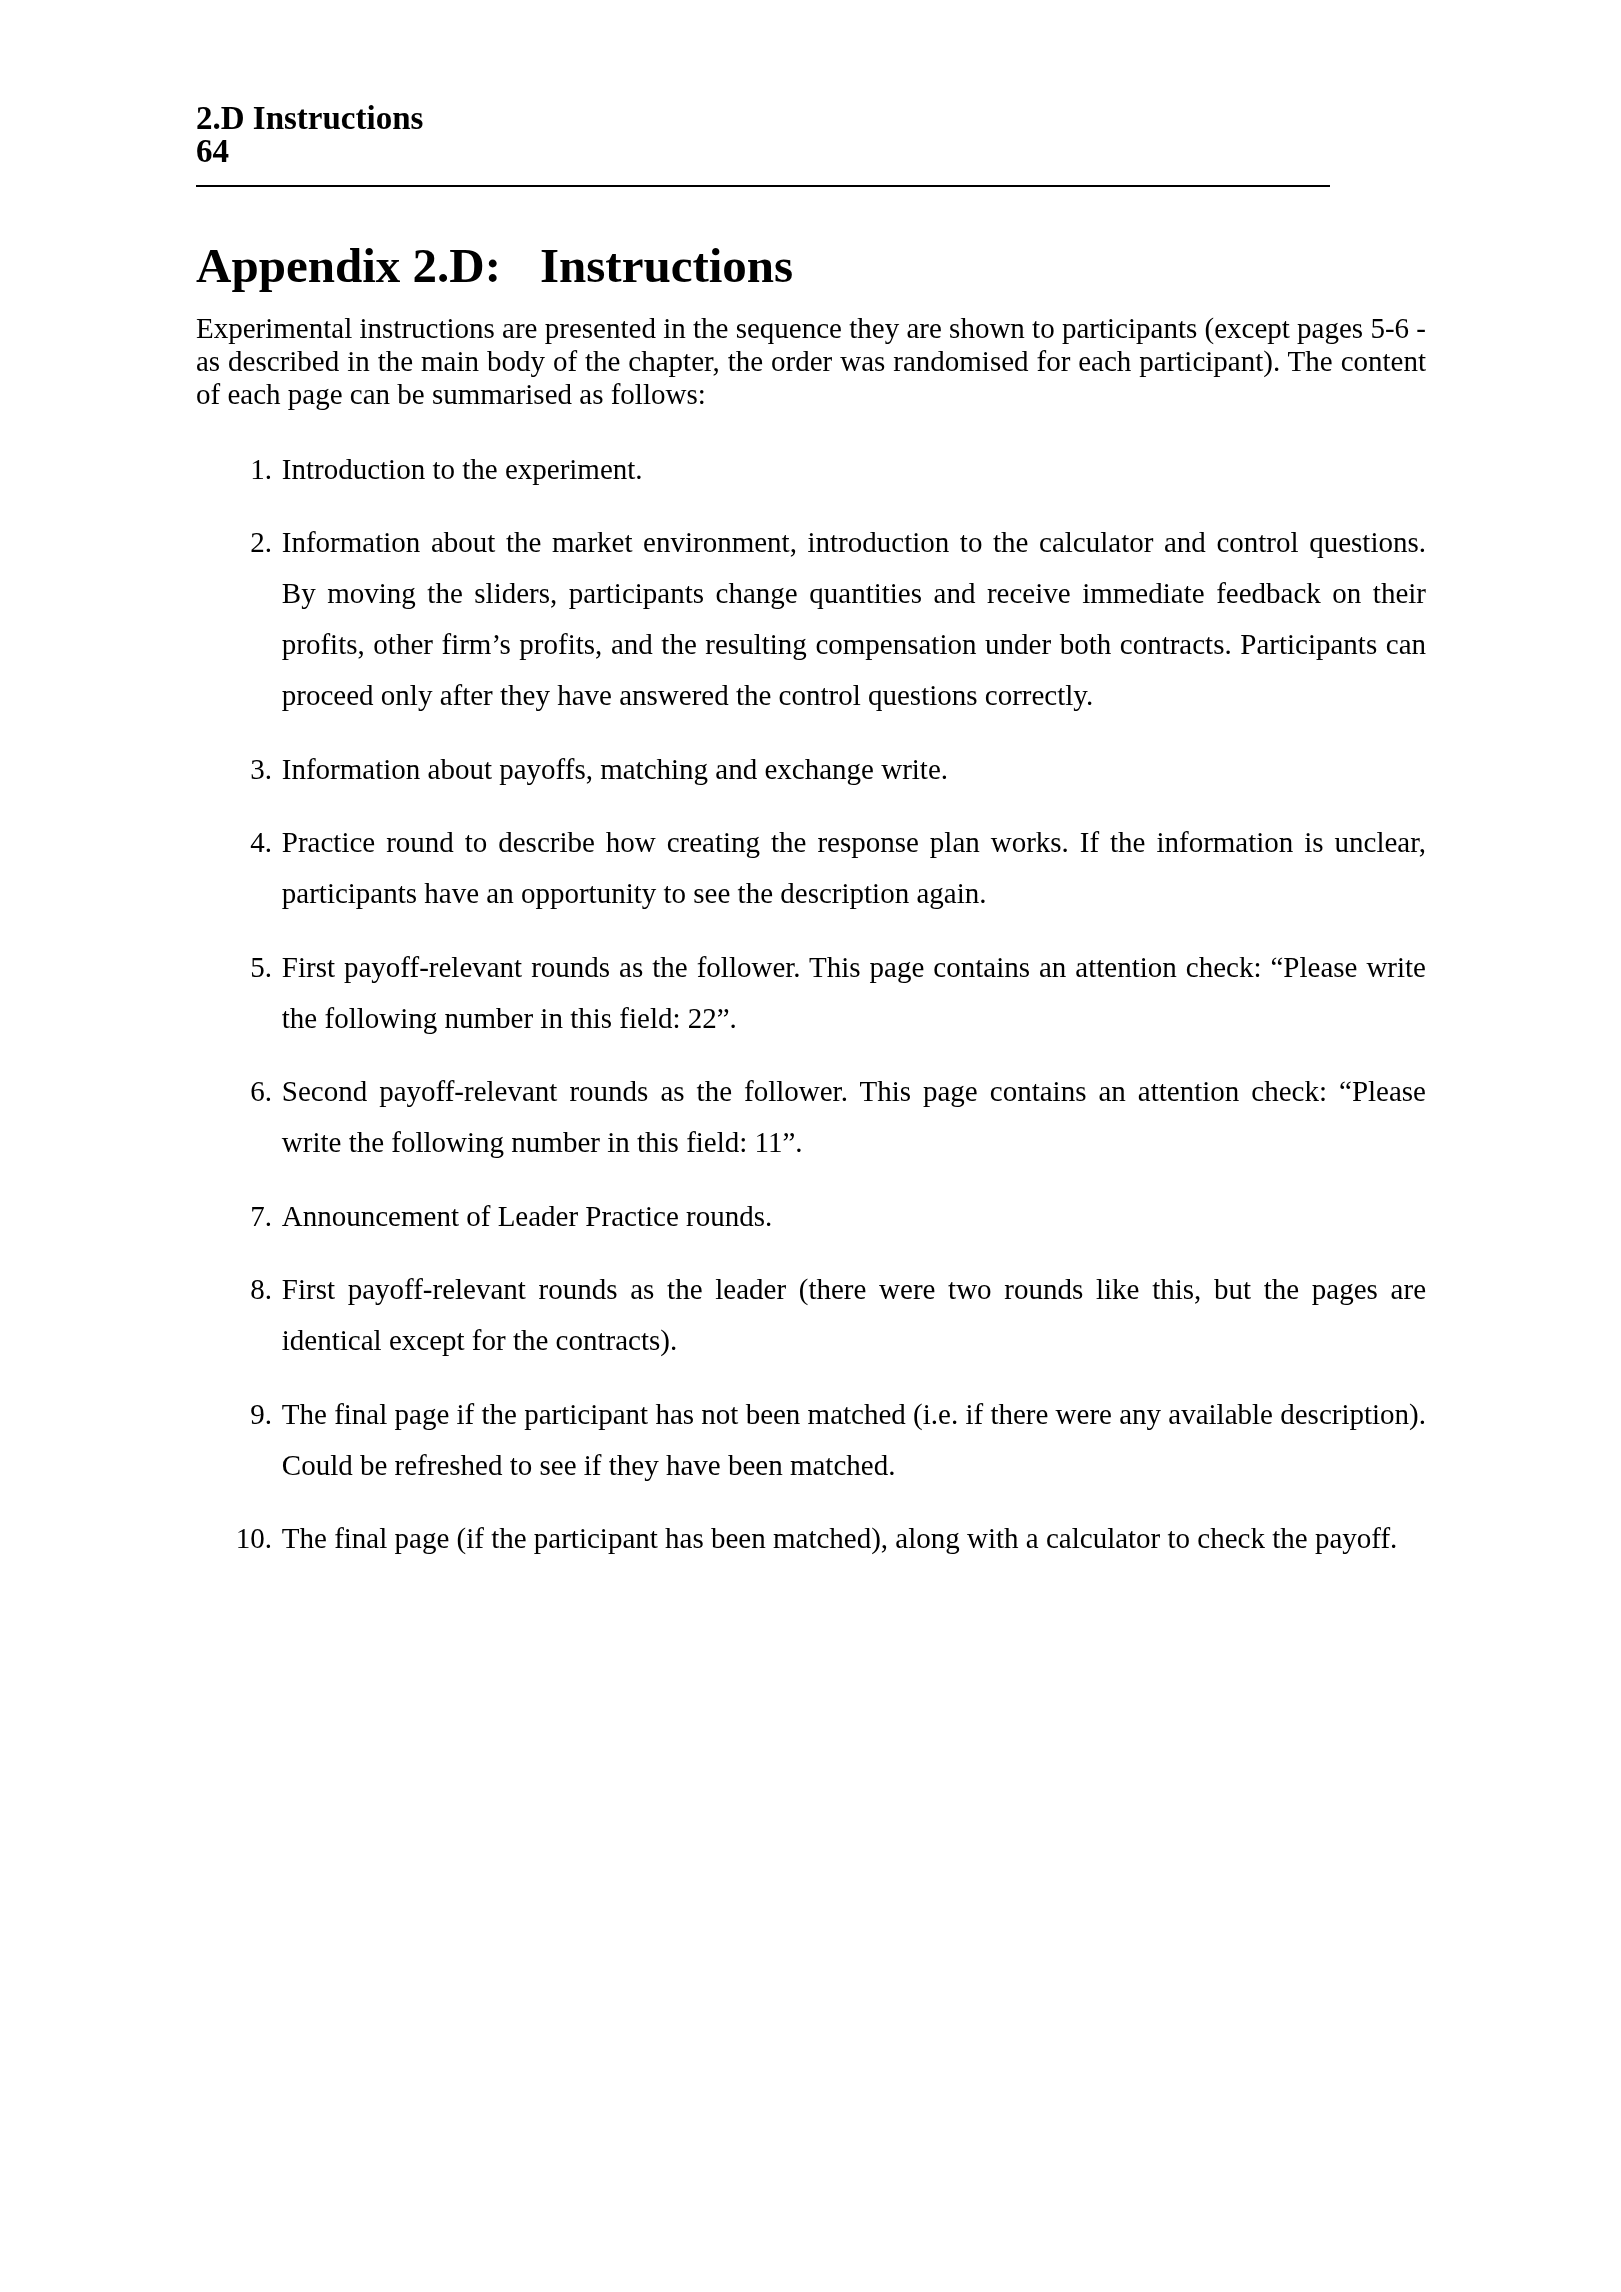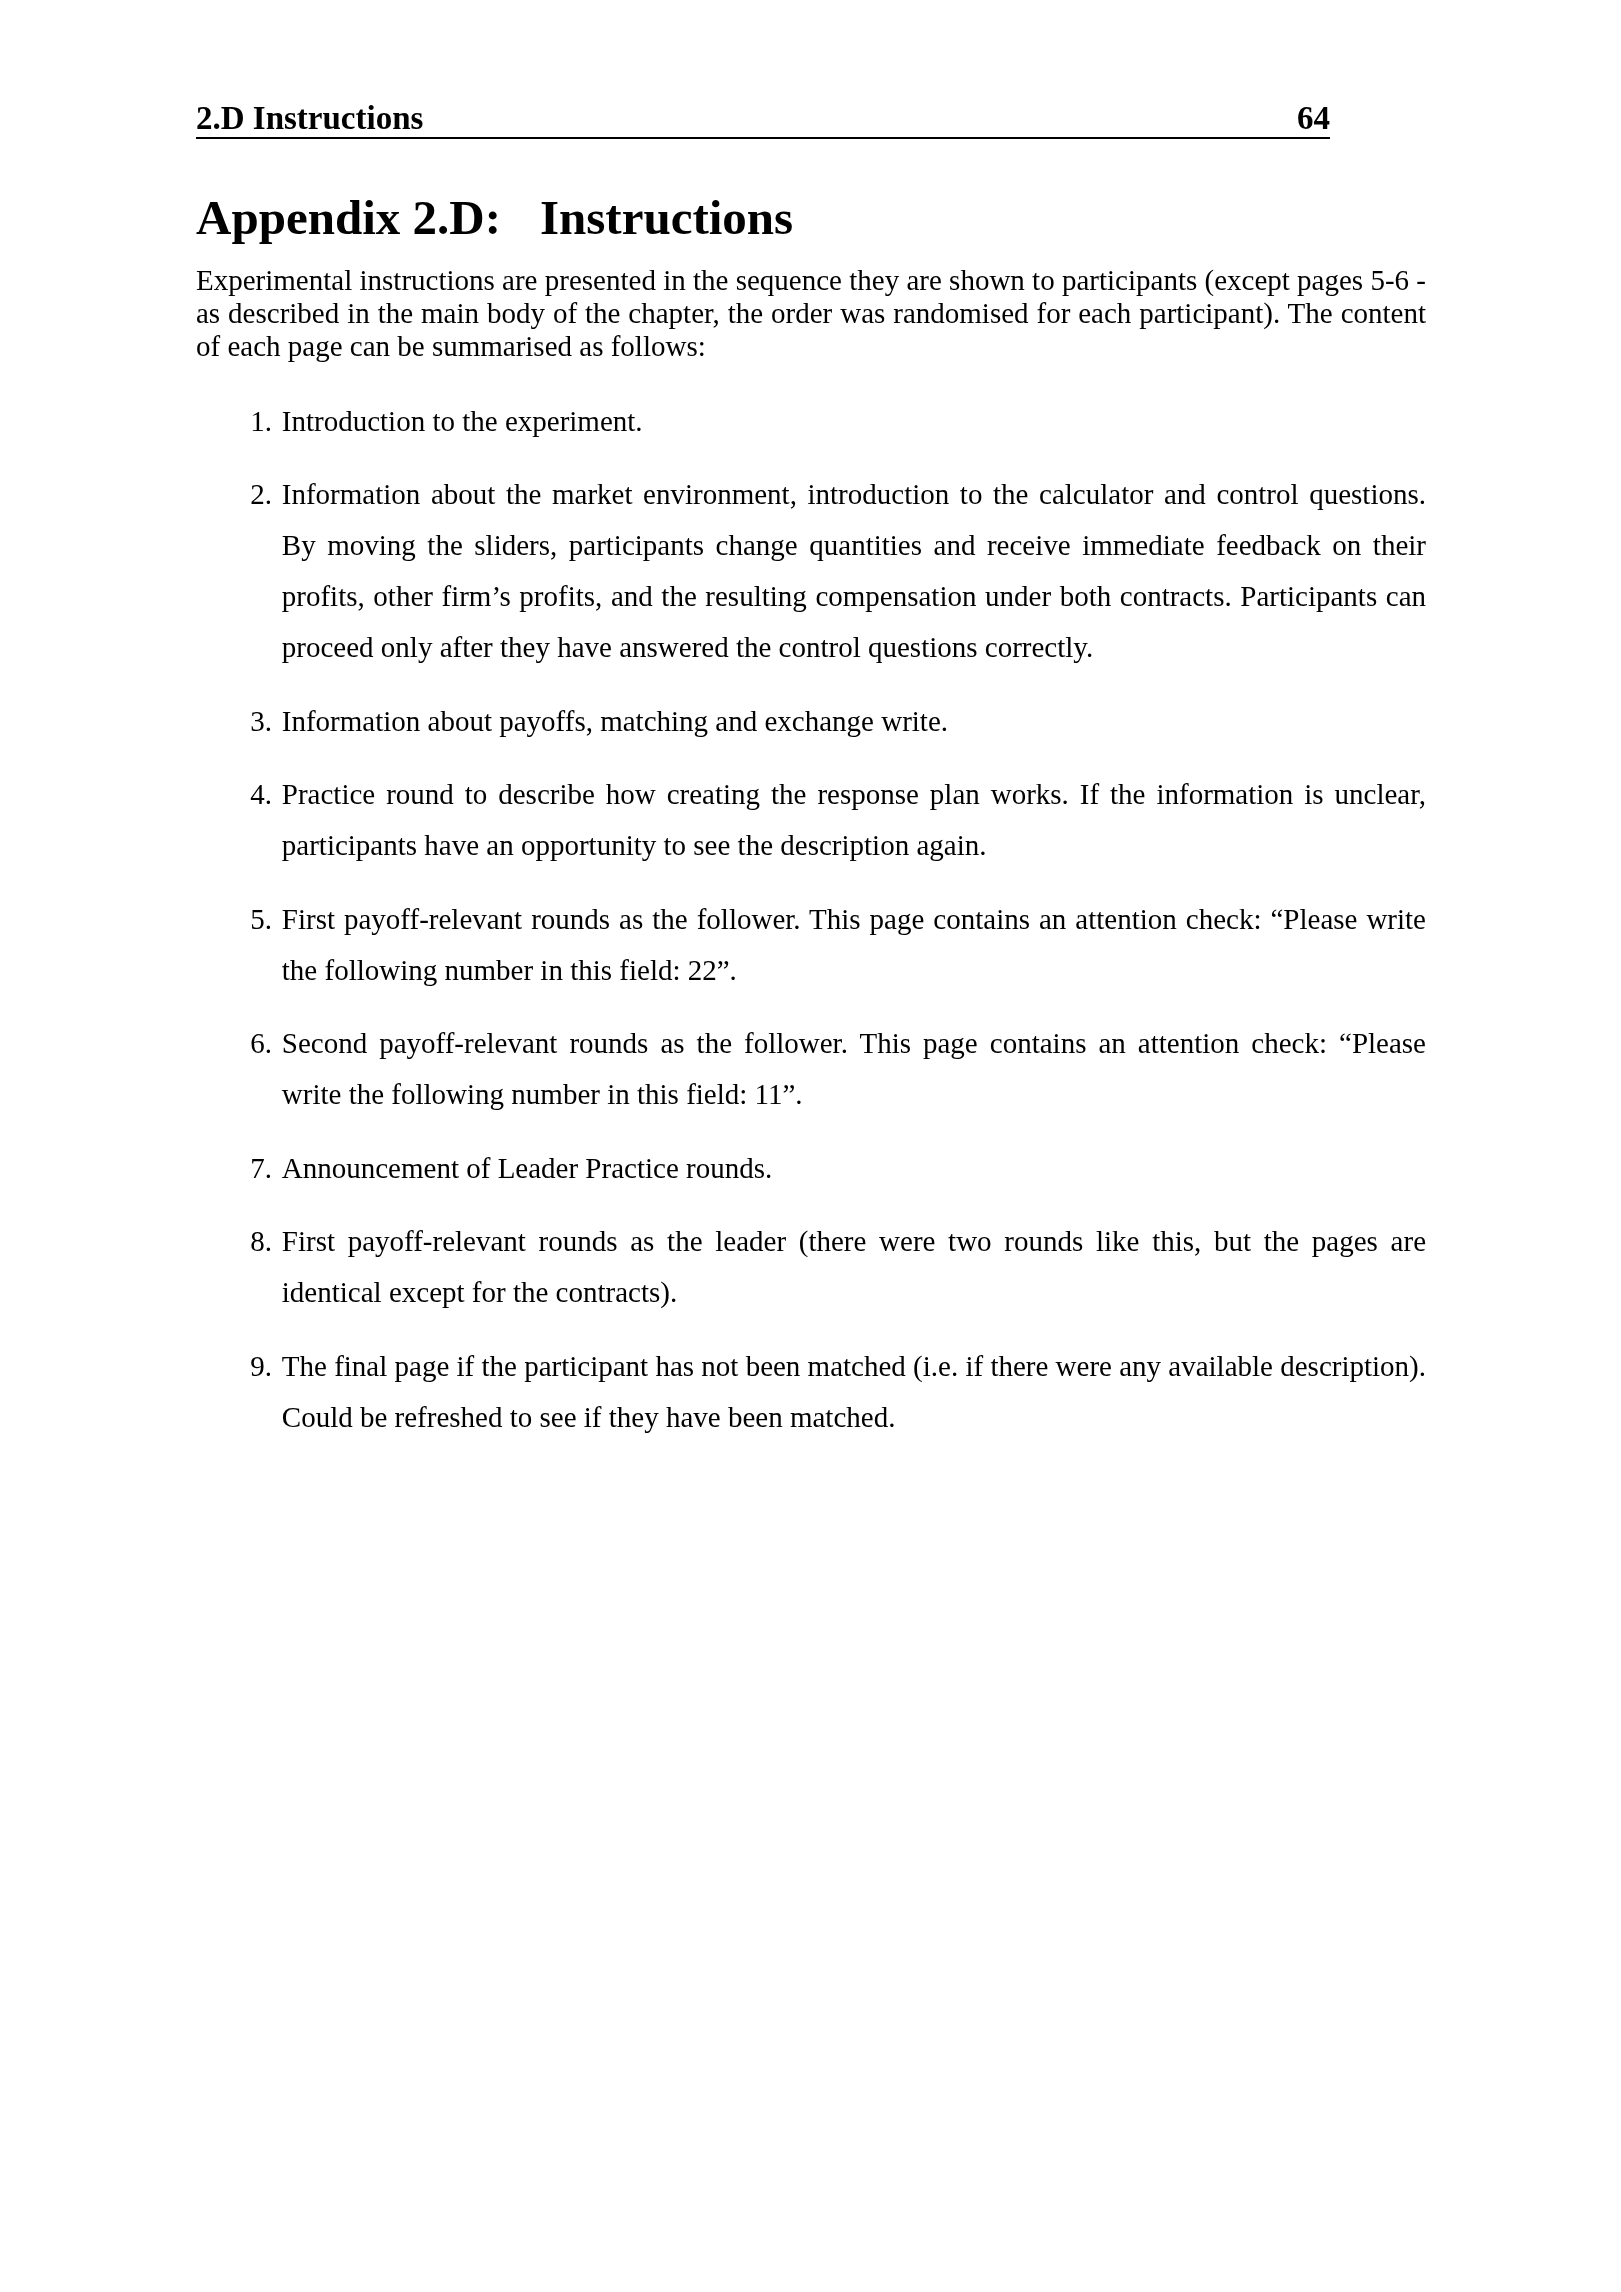--- a/index.html
+++ b/index.html
@@ -24,22 +24,23 @@
   }
   .header {
     margin-top: 102px;
     width: 1134px;            
     display: flex;
     justify-content: space-between;
     align-items: baseline;
     font-weight: bold;
     font-size: 33px;
     line-height: 1;
-    padding-bottom: 2px;
+    padding-bottom: 17px;
     border-bottom: 2.9px solid #000000;
+    flex-direction: column;
   }
   .title {
     margin: 54px 0 0 0;
     font-size: 49px;
     font-weight: bold;
     line-height: 1;
     display: flex;
     align-items: flex-start;
   }
   .title-gap {
@@ -124,17 +125,21 @@
         <span class="item-text">Announcement of Leader Practice rounds.</span>
       </li>
       <li>
         <span class="item-number">8.</span>
         <span class="item-text">First payoff-relevant rounds as the leader (there were two rounds like this, but the pages are identical except for the contracts).</span>
       </li>
       <li>
         <span class="item-number">9.</span>
         <span class="item-text">The final page if the participant has not been matched (i.e. if there were any available description). Could be refreshed to see if they have been matched.</span>
       </li>
+      <li>
+        <span class="item-number">10.</span>
+        <span class="item-text">The final page (if the participant has been matched), along with a calculator to check the payoff.</span>
+      </li>
     </ol>
 
   </div>
 </div>
 
 
 </body></html>

